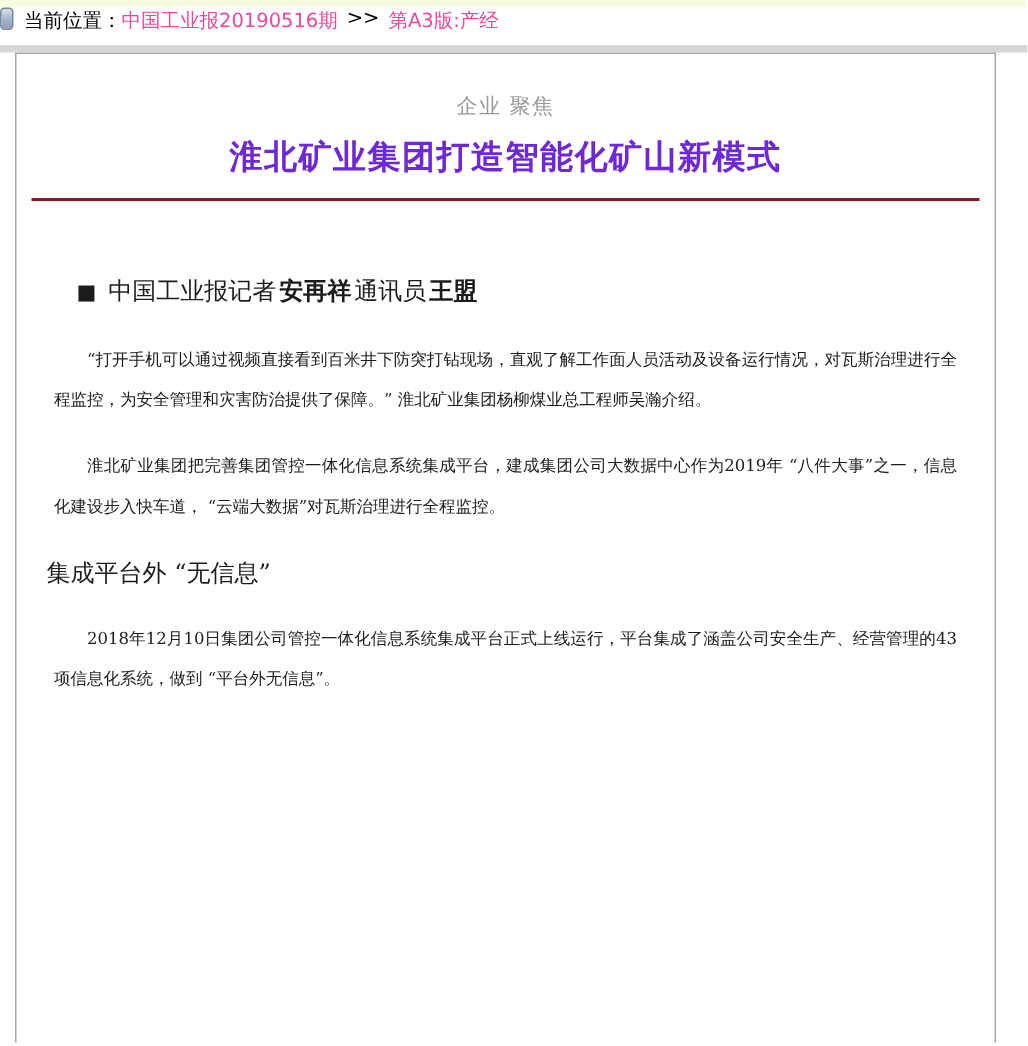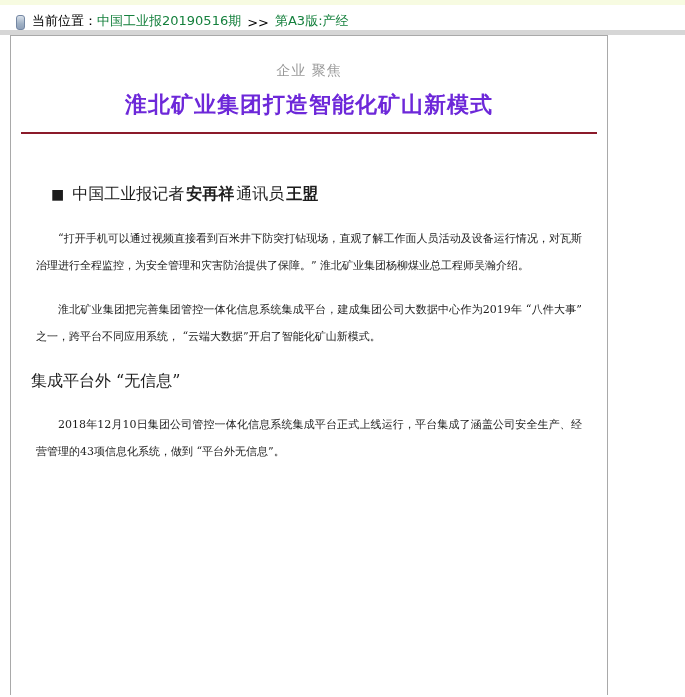--- a/index.html
+++ b/index.html
@@ -12,47 +12,47 @@
     color: #1c1c1c;
   }
   .top-strip {
     width: 685px;
     height: 5px;
     background: #f7fbe1;
   }
   .breadcrumb-bar {
     height: 25px;
     display: flex;
-    align-items: flex-end;
-    padding-left: 16px;
+    align-items: flex-start;
+    padding-left: 0;
     background: #ffffff;
     font-family: "DejaVu Sans", sans-serif;
     font-size: 13px;
     color: #000000;
     white-space: nowrap;
   }
   .crumb-icon {
     display: inline-block;
     width: 7px;
     height: 13px;
     margin-right: 7px;
     border: 1px solid #7487a3;
     border-radius: 3px;
     background: linear-gradient(180deg, #d9e1ea 0%, #9fb0c4 60%, #8fa0b8 100%);
   }
   .crumb-sep { margin: 0 6px; color: #000; }
-  .crumb-link { cursor: pointer; text-decoration: none; color: #15803d; }
+  .crumb-link { cursor: pointer; text-decoration: none; color: #ec4899; }
   .gray-strip {
     width: 685px;
     height: 5px;
     background: #d6d6d6;
   }
   .content-box {
     margin-left: 10px;
-    width: 598px;
+    width: 654px;
     height: 660px;
     background: #ffffff;
     border: 1px solid #a9a9a9;
     border-bottom: none;
     box-sizing: border-box;
     padding: 18px 8px 0 8px;
   }
   .category {
     text-align: center;
     color: #999999;
@@ -117,17 +117,17 @@
   <div class="category">企业 聚焦</div>
   <h1 class="headline">淮北矿业集团打造智能化矿山新模式</h1>
   <hr class="title-rule">
 
   <div class="byline">
     <span class="bullet">■</span><span><span>中国工业报记者</span><span class="bold">安再祥</span><span>通讯员</span><span class="bold">王盟</span></span>
   </div>
 
   <div class="article-body">
       <p class="para">“打开手机可以通过视频直接看到百米井下防突打钻现场，直观了解工作面人员活动及设备运行情况，对瓦斯治理进行全程监控，为安全管理和灾害防治提供了保障。” 淮北矿业集团杨柳煤业总工程师吴瀚介绍。</p>
-      <p class="para">淮北矿业集团把完善集团管控一体化信息系统集成平台，建成集团公司大数据中心作为2019年 “八件大事”之一，跨平台不同应用系统， “云端大数据”开启了智能化矿山新模式。</p>
+      <p class="para">淮北矿业集团把完善集团管控一体化信息系统集成平台，建成集团公司大数据中心作为2019年 “八件大事”之一，信息化建设步入快车道， “云端大数据”对瓦斯治理进行全程监控。</p>
       <h3 class="subhead">集成平台外 “无信息”</h3>
       <p class="para">2018年12月10日集团公司管控一体化信息系统集成平台正式上线运行，平台集成了涵盖公司安全生产、经营管理的43项信息化系统，做到 “平台外无信息”。</p>
     </div>
 </div>
 
 </body></html>

